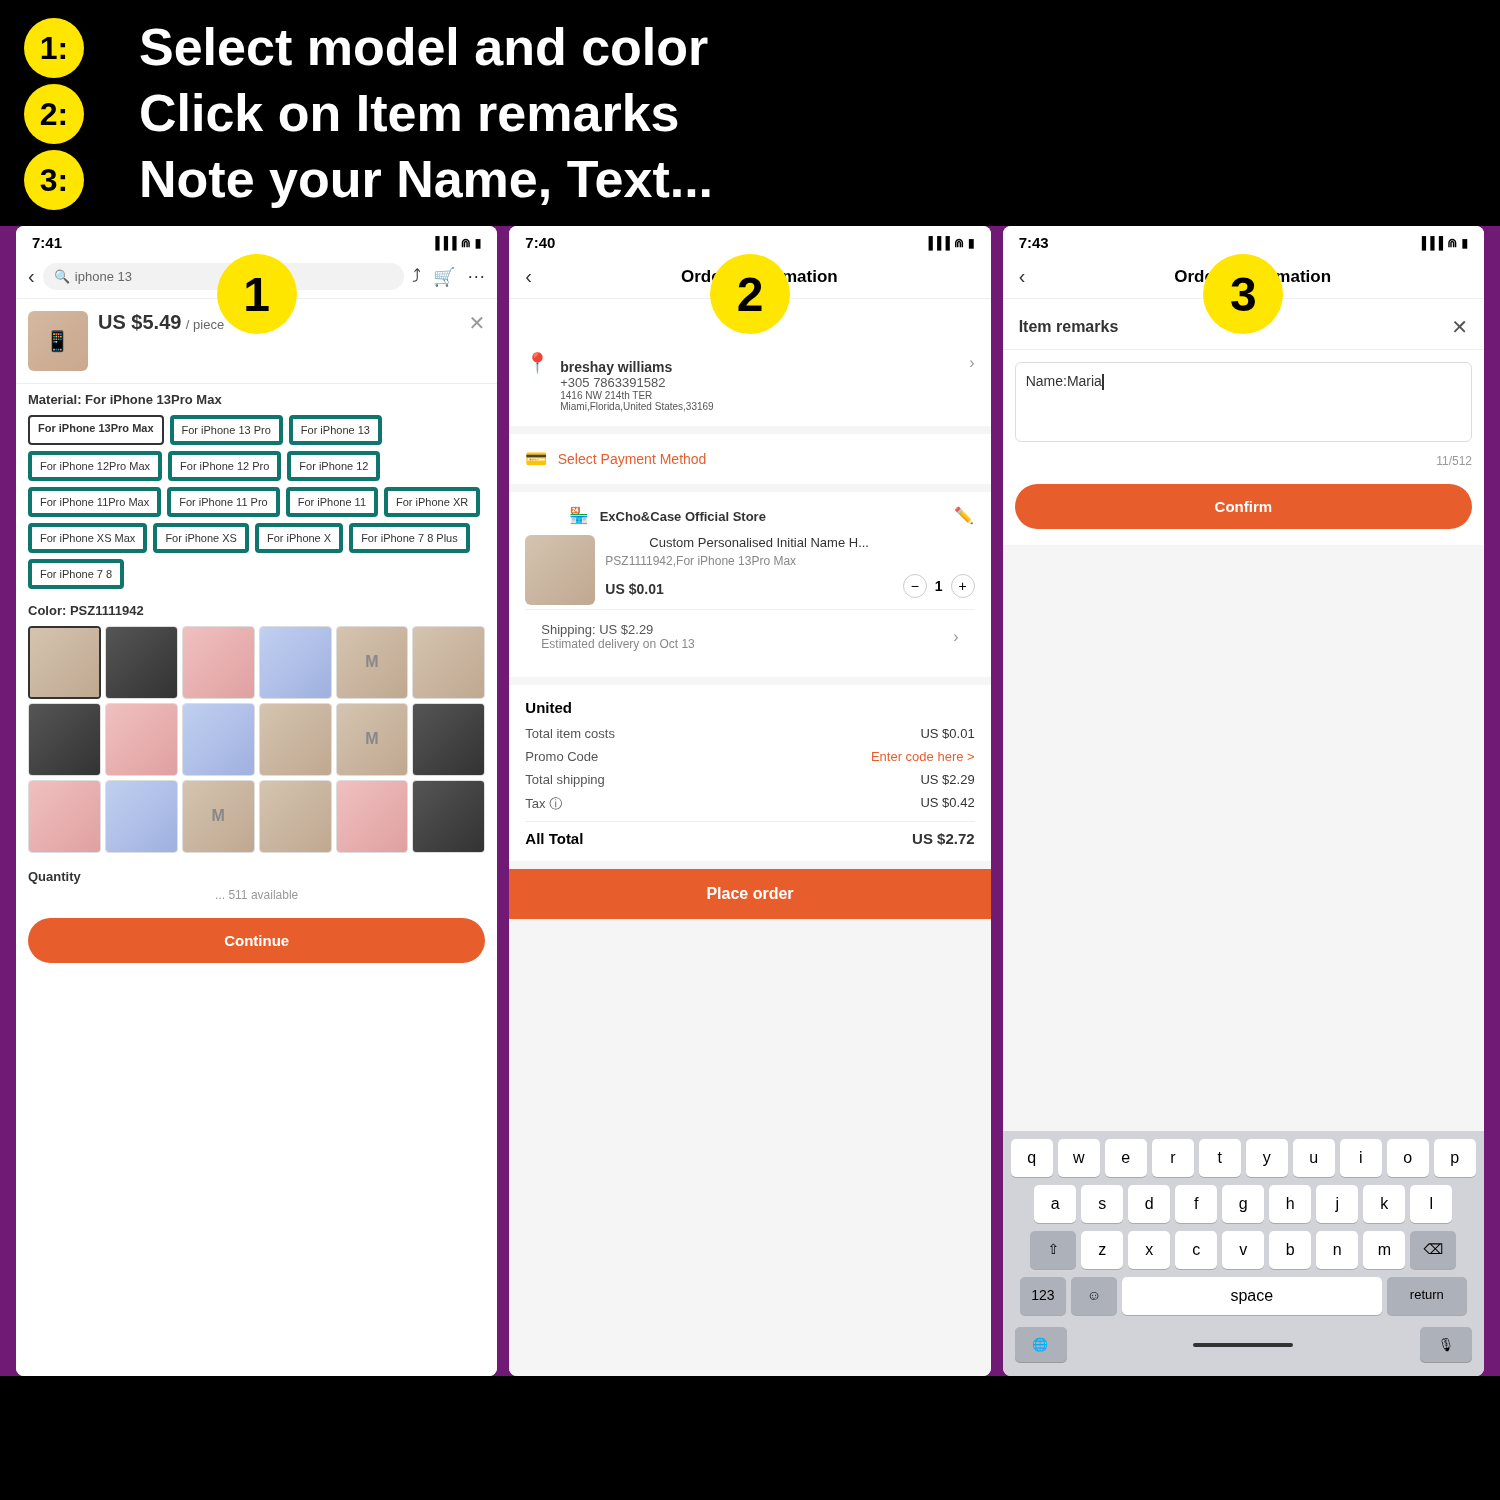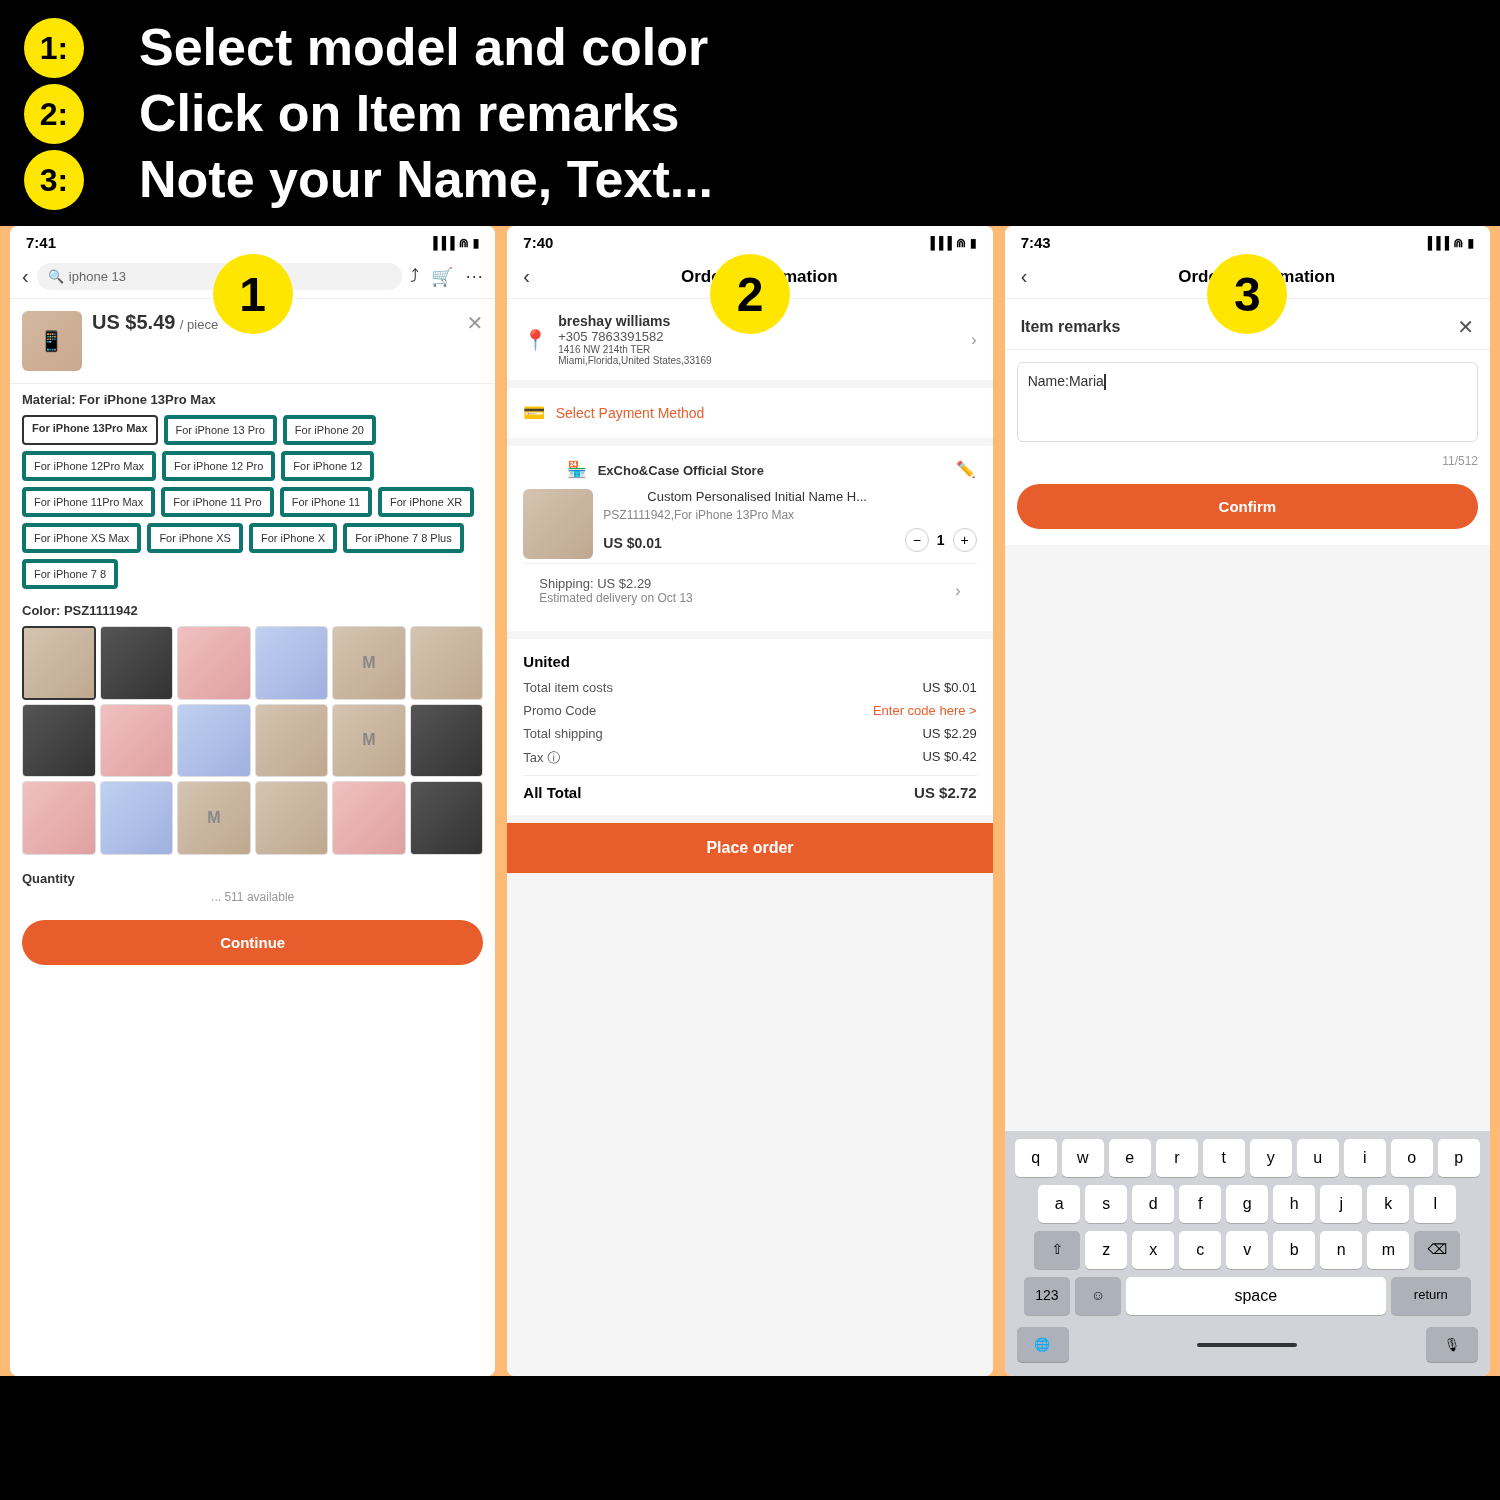--- a/index.html
+++ b/index.html
@@ -41,22 +41,22 @@
       font-weight: 700;
       line-height: 1.1;
       margin-left: 47px;
     }
 
     
     .screens-container {
       display: flex;
       flex-direction: row;
       gap: 4px;
-      background: #fdba74;
-      padding: 0 6px;
+      background: #701a75;
+      padding: 0 12px;
       height: 1150px;
     }
 
     
     .phone-screen {
       flex: 1;
       background: #f0f0f0;
       border-radius: 8px;
       overflow: hidden;
       margin: 0 4px;
@@ -255,21 +255,21 @@
     .address-card {
       background: #fff;
       padding: 14px 16px;
       display: flex;
       align-items: center;
       gap: 10px;
       margin-bottom: 8px;
     }
     .address-icon { font-size: 20px; color: #555; }
     .address-info { flex: 1; }
-    .address-name { font-size: 14px; font-weight: 600; color: #333; }
+    .address-name { font-size: 14px; font-weight: 600; color: #333; margin-top: 46px; }
     .address-phone { font-size: 13px; color: #555; }
     .address-line { font-size: 10px; color: #555; }
     .chevron { font-size: 16px; color: #999; }
 
     .payment-card {
       background: #fff;
       padding: 14px 16px;
       display: flex;
       align-items: center;
       gap: 10px;
@@ -524,21 +524,21 @@
     <div class="section-label">
       <strong>Material:</strong>
       <strong> For iPhone 13Pro Max</strong>
     </div>
     <div class="options-grid">
 
         <div class="option-btn selected">For iPhone 13Pro Max</div>
 
         <div class="option-btn">For iPhone 13 Pro</div>
 
-        <div class="option-btn">For iPhone 20</div>
+        <div class="option-btn">For iPhone 13</div>
 
         <div class="option-btn">For iPhone 12Pro Max</div>
 
         <div class="option-btn">For iPhone 12 Pro</div>
 
         <div class="option-btn">For iPhone 12</div>
 
         <div class="option-btn">For iPhone 11Pro Max</div>
 
         <div class="option-btn">For iPhone 11 Pro</div>

